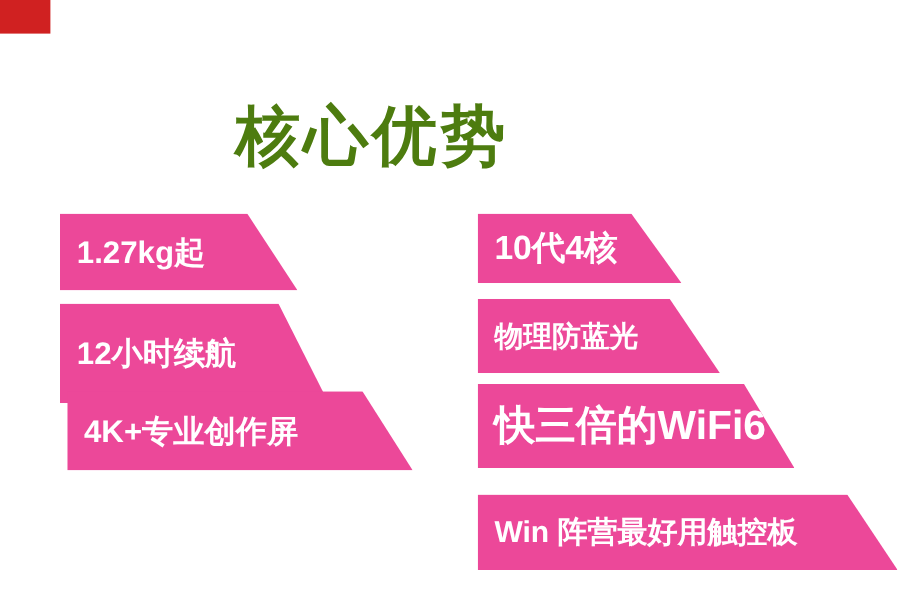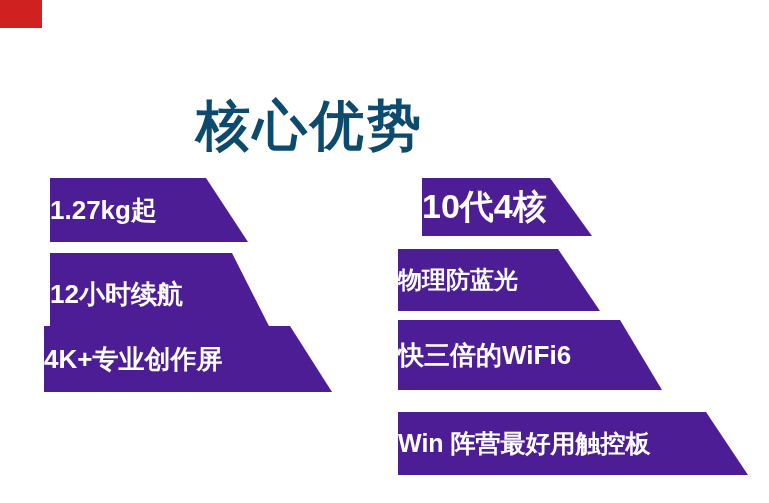--- a/index.html
+++ b/index.html
@@ -20,49 +20,50 @@
     left: 0;
     top: 0;
     width: 42px;
     height: 28px;
     background: #d02121;
   }
 
   .slide-title {
     position: absolute;
     left: 196px;
-    top: 54px;
+    top: 42px;
     font-size: 54px;
     font-weight: 900;
-    color: #0c4a6e;
+    color: #4d7c0f;
     letter-spacing: 3px;
     white-space: nowrap;
   }
 
   .banner {
     position: absolute;
-    background: #4c1d95;
+    background: #ec4899;
     color: #ffffff;
     font-weight: bold;
     display: flex;
     align-items: center;
     box-sizing: border-box;
+    padding-left: 14px;
     white-space: nowrap;
     clip-path: polygon(0 0, calc(100% - 42px) 0, 100% 100%, 0 100%);
   }
 
   
   .l1 { left: 50px;  top: 178px; width: 198px; height: 64px; font-size: 26px; }
   .l2 { left: 50px;  top: 253px; width: 224px; height: 83px; font-size: 26px; }
-  .l3 { left: 44px;  top: 326px; width: 288px; height: 66px; font-size: 26px; }
+  .l3 { left: 56px;  top: 326px; width: 288px; height: 66px; font-size: 26px; }
 
   
-  .r1 { left: 398px; top: 178px; width: 170px; height: 58px; font-size: 34px; margin-left: 24px; }
+  .r1 { left: 398px; top: 178px; width: 170px; height: 58px; font-size: 28px; }
   .r2 { left: 398px; top: 249px; width: 202px; height: 62px; font-size: 24px; }
-  .r3 { left: 398px; top: 320px; width: 264px; height: 70px; font-size: 26px; }
+  .r3 { left: 398px; top: 320px; width: 264px; height: 70px; font-size: 34px; }
   .r4 { left: 398px; top: 412px; width: 350px; height: 63px; font-size: 25px; }
 </style>
 </head>
 <body>
 
 <div class="corner-marker"></div>
 
 <h1 class="slide-title">核心优势</h1>
 
 <div class="banner l1">

